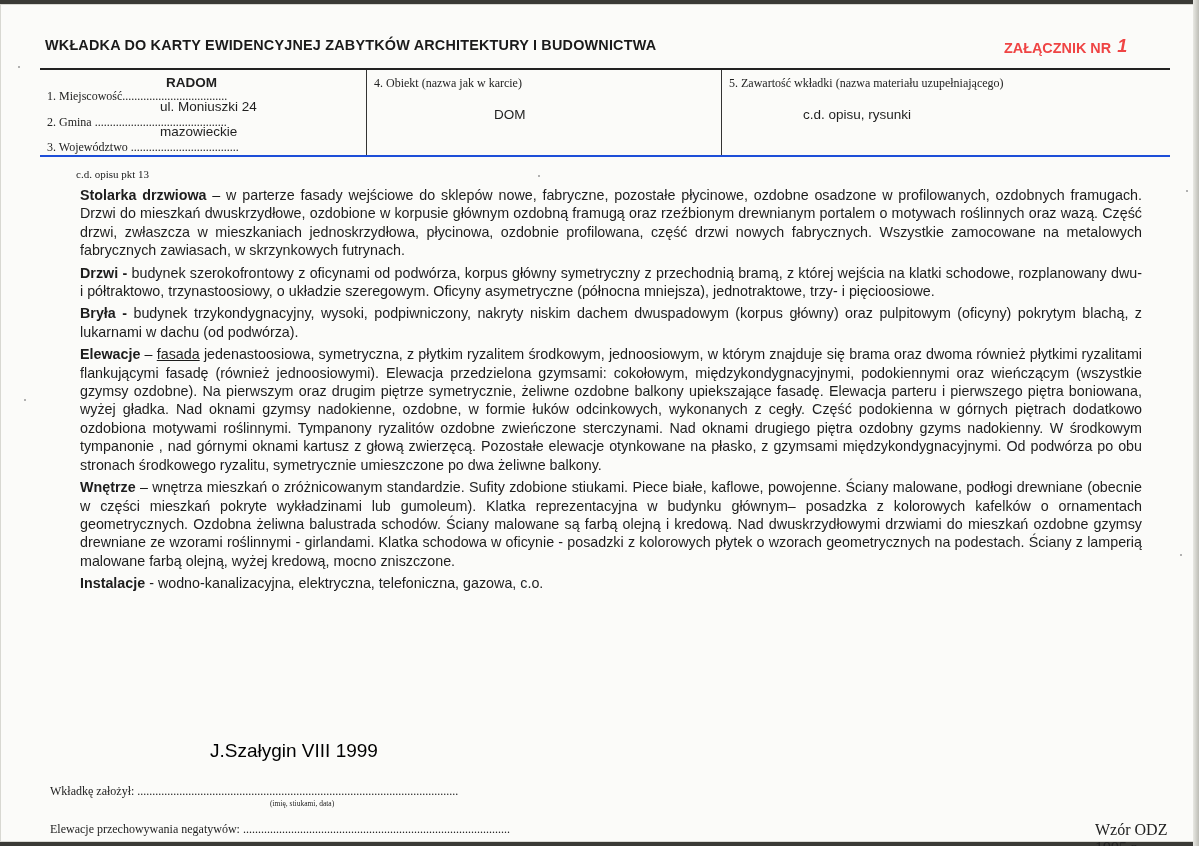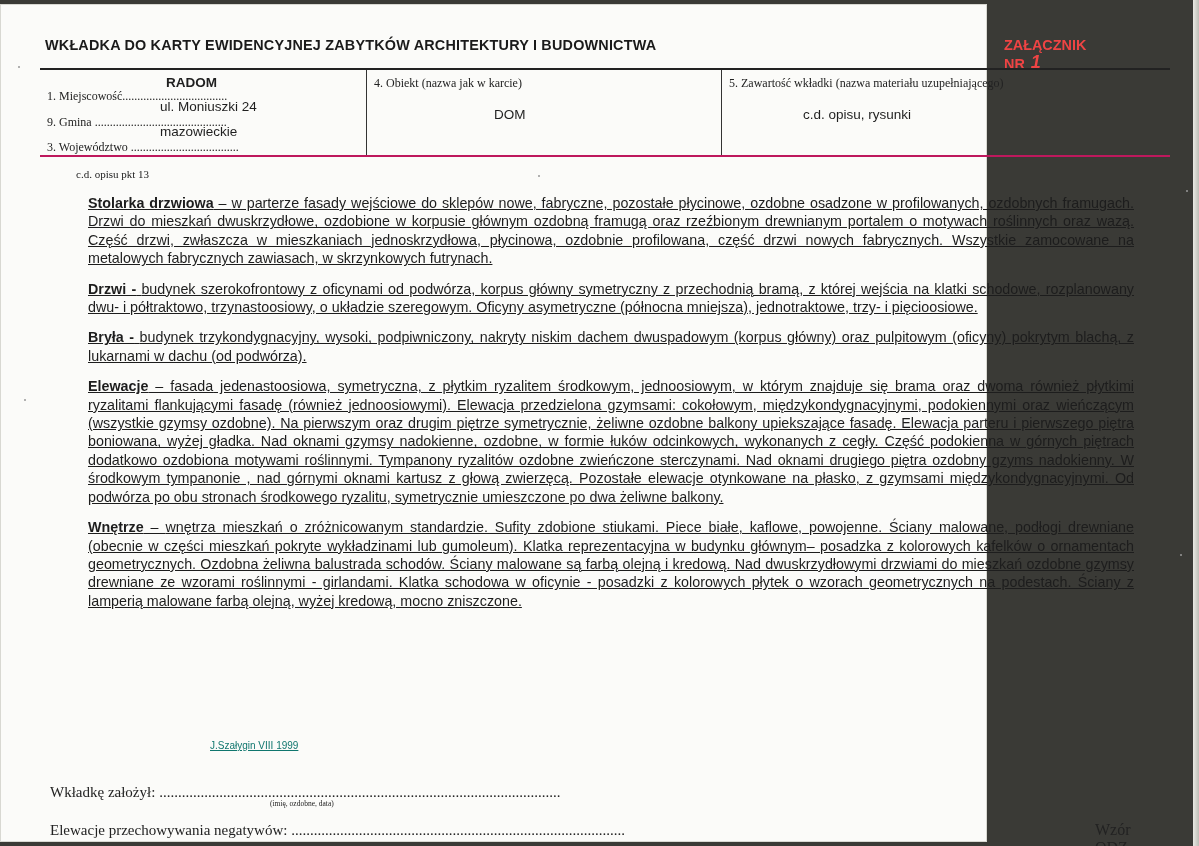--- a/index.html
+++ b/index.html
@@ -2,21 +2,21 @@
 <html><head>
 <meta charset="utf-8">
 <style>
   html, body { margin:0; padding:0; }
   body {
     width:1199px; height:846px; overflow:hidden;
     background:#3a3a36;
     position:relative;
   }
   .page {
-    position:absolute; left:0; top:4px; width:987px; height:838px;
+    position:absolute; left:0; top:4px; width:1195px; height:838px;
     background:#fbfbf9;
     box-shadow: inset 0 0 0 1px #d8d8d2;
   }
   .edge-right {
     position:absolute; right:0; top:0; width:6px; height:846px;
     background:linear-gradient(to right,#e9e9e4,#bdbdb6);
   }
   .title {
     position:absolute; left:45px; top:33px;
     font-family:"Liberation Sans", sans-serif; font-weight:bold;
@@ -26,21 +26,21 @@
     position:absolute; left:1004px; top:33px;
     font-family:"Liberation Sans", sans-serif; font-weight:bold;
     font-size:14.4px; color:#ef4444;
   }
   .annex .num {
     font-style:italic; font-size:18px; margin-left:6px; font-weight:bold;
     position:relative; top:-1px;
   }
   .hdr-table {
     position:absolute; left:40px; top:64px; width:1130px; height:85px;
-    border-top:2px solid #222; border-bottom:2px solid #be185d;
+    border-top:2px solid #222; border-bottom:2px solid #1d4ed8;
   }
   .col-divider {
     position:absolute; top:0; bottom:0; width:1px; background:#333;
   }
   .serif-sm {
     font-family:"Liberation Serif", serif; font-size:12px; color:#222;
   }
   .fld-line {
     position:absolute; left:7px; white-space:nowrap;
   }
@@ -48,34 +48,34 @@
     position:absolute; font-family:"Liberation Sans", sans-serif;
     font-size:13.5px; color:#1f1f1f;
   }
   .fld-val.bold { font-weight:bold; }
   .sect-label { position:absolute; top:6px; }
   .body-text {
     position:absolute; left:76px; top:178px; width:1070px;
     font-family:"Liberation Sans", sans-serif; font-size:14.3px;
     line-height:18.4px; color:#1d1d1d; text-align:justify;
   }
-  .body-text p { margin:12px;text-decoration:underline; }
+  .body-text p { margin:4px; }
   .body-text b { font-weight:bold; }
   .body-text u { text-decoration:underline; }
   .pkt {
     position:absolute; left:76px; top:164px;
     font-family:"Liberation Serif", serif; font-size:11px; color:#222;
   }
   .signature {
     position:absolute; left:210px; top:736px;
-    font-family:"Liberation Sans", sans-serif; font-size:10px; color:#0f766e;text-decoration:underline;
+    font-family:"Liberation Sans", sans-serif; font-size:19px; color:#000000;
   }
   .footer-line {
     position:absolute; left:50px; white-space:nowrap;
-    font-family:"Liberation Serif", serif; font-size:15px; color:#222;
+    font-family:"Liberation Serif", serif; font-size:12px; color:#222;
   }
   .footer-sub {
     position:absolute; left:270px; top:795px;
     font-family:"Liberation Serif", serif; font-size:7.5px; color:#222;
   }
   .wzor {
     position:absolute; left:1095px; top:817px;
     font-family:"Liberation Serif", serif; font-size:16px; color:#222;
   }
   .speck { position:absolute; width:2px; height:2px; background:#999; border-radius:1px; }
@@ -93,21 +93,21 @@
   <div class="hdr-table">
     <div class="col-divider" style="left:326px"></div>
     <div class="col-divider" style="left:681px"></div>
 
     <div>
       <span class="fld-val bold" style="left:126px;top:5px">RADOM</span>
       <span class="fld-line serif-sm" style="top:19px"><span>1. Miejscowość</span><span>...................................</span></span>
     </div>
     <div>
       <span class="fld-val" style="left:120px;top:29px">ul. Moniuszki 24</span>
-      <span class="fld-line serif-sm" style="top:45px"><span>9. Gmina</span> <span>............................................</span></span>
+      <span class="fld-line serif-sm" style="top:45px"><span>2. Gmina</span> <span>............................................</span></span>
     </div>
     <div>
       <span class="fld-val" style="left:120px;top:54px">mazowieckie</span>
       <span class="fld-line serif-sm" style="top:70px"><span>3. Województwo</span> <span>....................................</span></span>
     </div>
 
     <div>
       <span class="sect-label serif-sm" style="left:334px">4. Obiekt (nazwa jak w karcie)</span>
       <span class="fld-val" style="left:454px;top:37px">DOM</span>
     </div>
@@ -119,28 +119,29 @@
   </div>
 
   <div class="pkt">c.d. opisu pkt 13</div>
 
   <div class="body-text">
     <p><b>Stolarka drzwiowa</b><span> – </span><span>w parterze fasady wejściowe do sklepów nowe, fabryczne, pozostałe płycinowe, ozdobne osadzone w profilowanych, ozdobnych framugach. Drzwi do mieszkań dwuskrzydłowe, ozdobione w korpusie głównym ozdobną framugą oraz rzeźbionym drewnianym portalem o motywach roślinnych oraz wazą. Część drzwi, zwłaszcza w mieszkaniach jednoskrzydłowa, płycinowa, ozdobnie profilowana, część drzwi nowych fabrycznych. Wszystkie zamocowane na metalowych fabrycznych zawiasach, w skrzynkowych futrynach.</span></p>
     <p><b>Drzwi -</b><span> </span><span>budynek szerokofrontowy z oficynami od podwórza, korpus główny symetryczny z przechodnią bramą, z której wejścia na klatki schodowe, rozplanowany dwu- i półtraktowo, trzynastoosiowy, o układzie szeregowym. Oficyny asymetryczne (północna mniejsza), jednotraktowe, trzy- i pięcioosiowe.</span></p>
     <p><b>Bryła -</b><span> </span><span>budynek trzykondygnacyjny, wysoki, podpiwniczony, nakryty niskim dachem dwuspadowym (korpus główny) oraz pulpitowym (oficyny) pokrytym blachą, z lukarnami w dachu (od podwórza).</span></p>
     <p><b>Elewacje</b><span> – </span><u>fasada</u><span> jedenastoosiowa, symetryczna, z płytkim ryzalitem środkowym, jednoosiowym, w którym znajduje się brama oraz dwoma również płytkimi ryzalitami flankującymi fasadę (również jednoosiowymi). Elewacja przedzielona gzymsami: cokołowym, międzykondygnacyjnymi, podokiennymi oraz wieńczącym (wszystkie gzymsy ozdobne). Na pierwszym oraz drugim piętrze symetrycznie, żeliwne ozdobne balkony upiekszające fasadę. Elewacja parteru i pierwszego piętra boniowana, wyżej gładka. Nad oknami gzymsy nadokienne, ozdobne, w formie łuków odcinkowych, wykonanych z cegły. Część podokienna w górnych piętrach dodatkowo ozdobiona motywami roślinnymi. Tympanony ryzalitów ozdobne zwieńczone sterczynami. Nad oknami drugiego piętra ozdobny gzyms nadokienny. W środkowym tympanonie , nad górnymi oknami kartusz z głową zwierzęcą. Pozostałe elewacje otynkowane na płasko, z gzymsami międzykondygnacyjnymi. Od podwórza po obu stronach środkowego ryzalitu, symetrycznie umieszczone po dwa żeliwne balkony.</span></p>
     <p><b>Wnętrze</b><span> – </span><span>wnętrza mieszkań o zróżnicowanym standardzie. Sufity zdobione stiukami. Piece białe, kaflowe, powojenne. Ściany malowane, podłogi drewniane (obecnie w części mieszkań pokryte wykładzinami lub gumoleum). Klatka reprezentacyjna w budynku głównym– posadzka z kolorowych kafelków o ornamentach geometrycznych. Ozdobna żeliwna balustrada schodów. Ściany malowane są farbą olejną i kredową. Nad dwuskrzydłowymi drzwiami do mieszkań ozdobne gzymsy drewniane ze wzorami roślinnymi - girlandami. Klatka schodowa w oficynie - posadzki z kolorowych płytek o wzorach geometrycznych na podestach. Ściany z lamperią malowane farbą olejną, wyżej kredową, mocno zniszczone.</span></p>
+    <p><b>Instalacje</b><span> - </span><span>wodno-kanalizacyjna, elektryczna, telefoniczna, gazowa, c.o.</span></p>
   </div>
 
   <div class="signature">J.Szałygin  VIII 1999</div>
 
   <div class="footer-line" style="top:780px">
     <span>Wkładkę założył:</span> <span>...........................................................................................................</span>
   </div>
-  <div class="footer-sub">(imię, ozdobne, data)</div>
+  <div class="footer-sub">(imię, stiukami, data)</div>
 
   <div class="footer-line" style="top:818px">
     <span>Elewacje przechowywania negatywów:</span> <span>.........................................................................................</span>
   </div>
 
   <div class="wzor">Wzór ODZ 1995 r.</div>
 
   <div class="speck" style="left:18px;top:62px"></div>
   <div class="speck" style="left:538px;top:171px"></div>
   <div class="speck" style="left:1186px;top:186px"></div>

